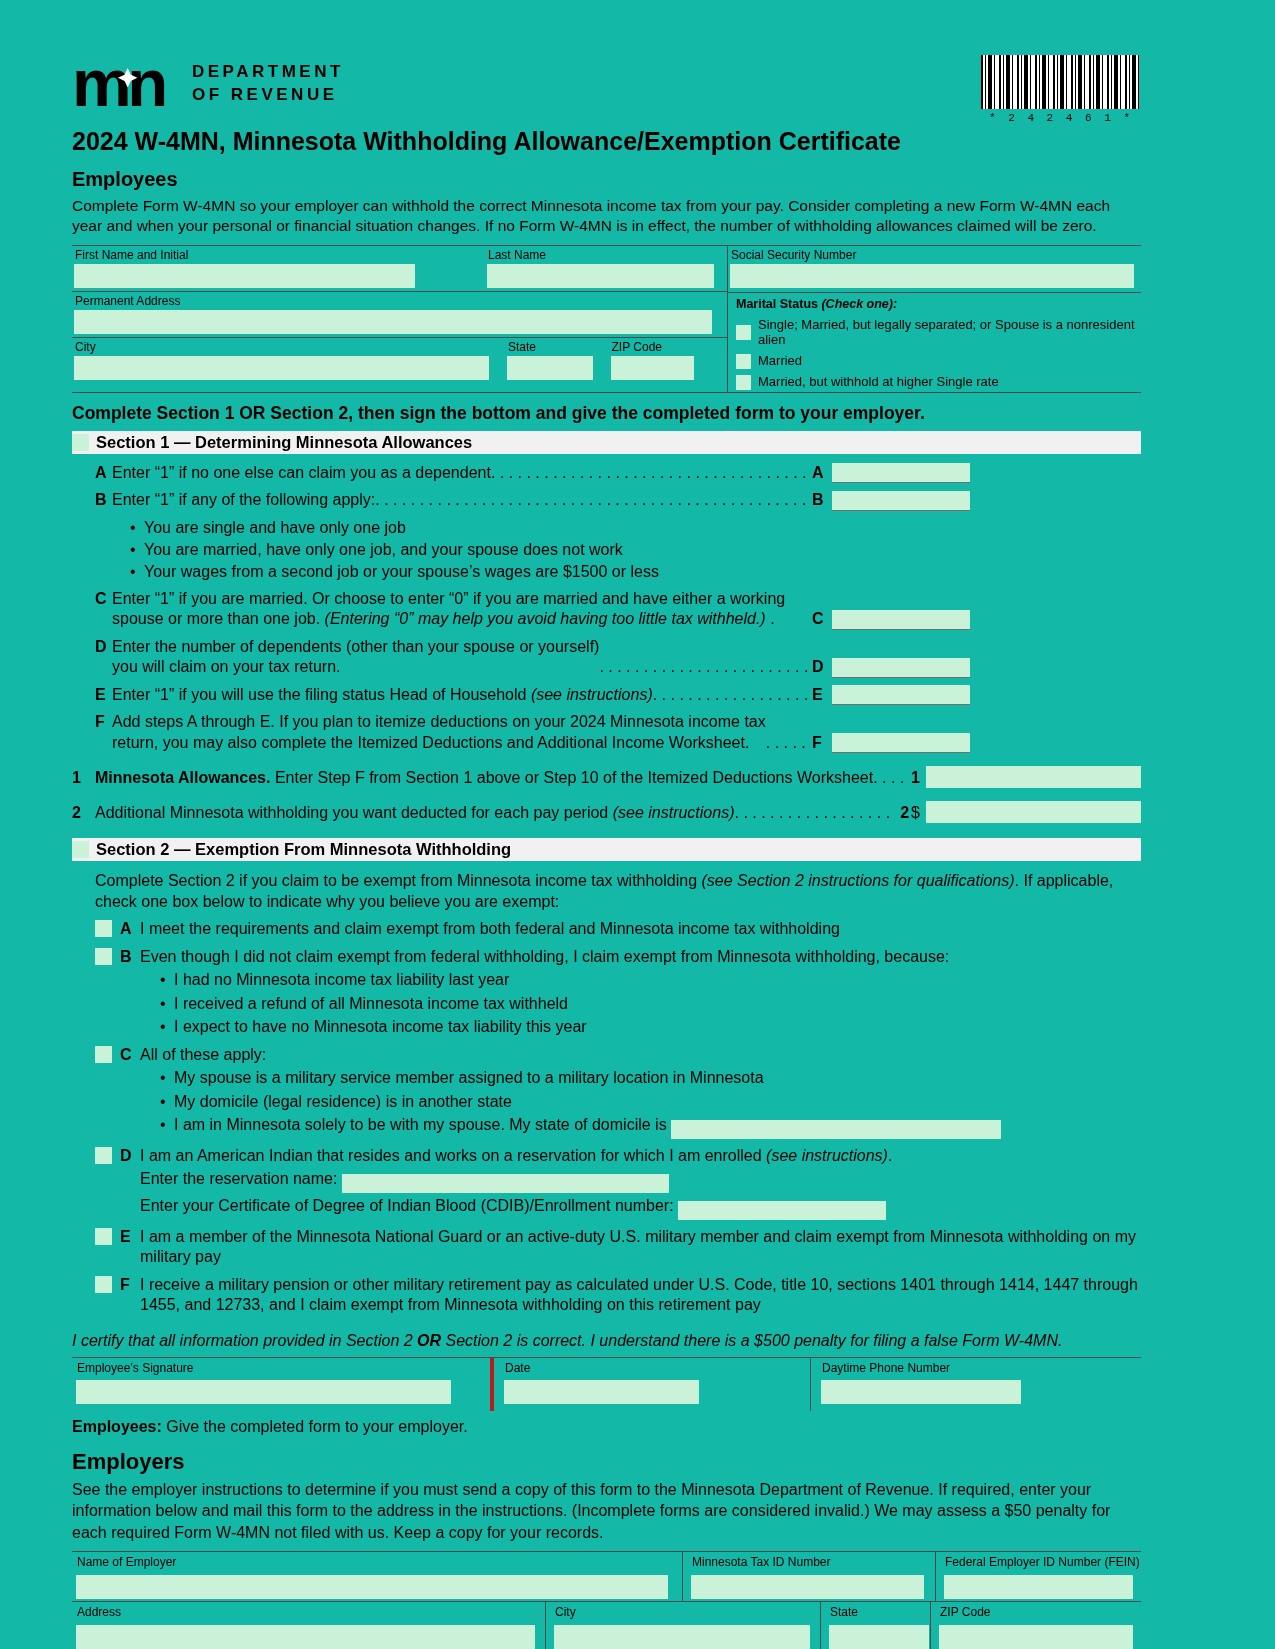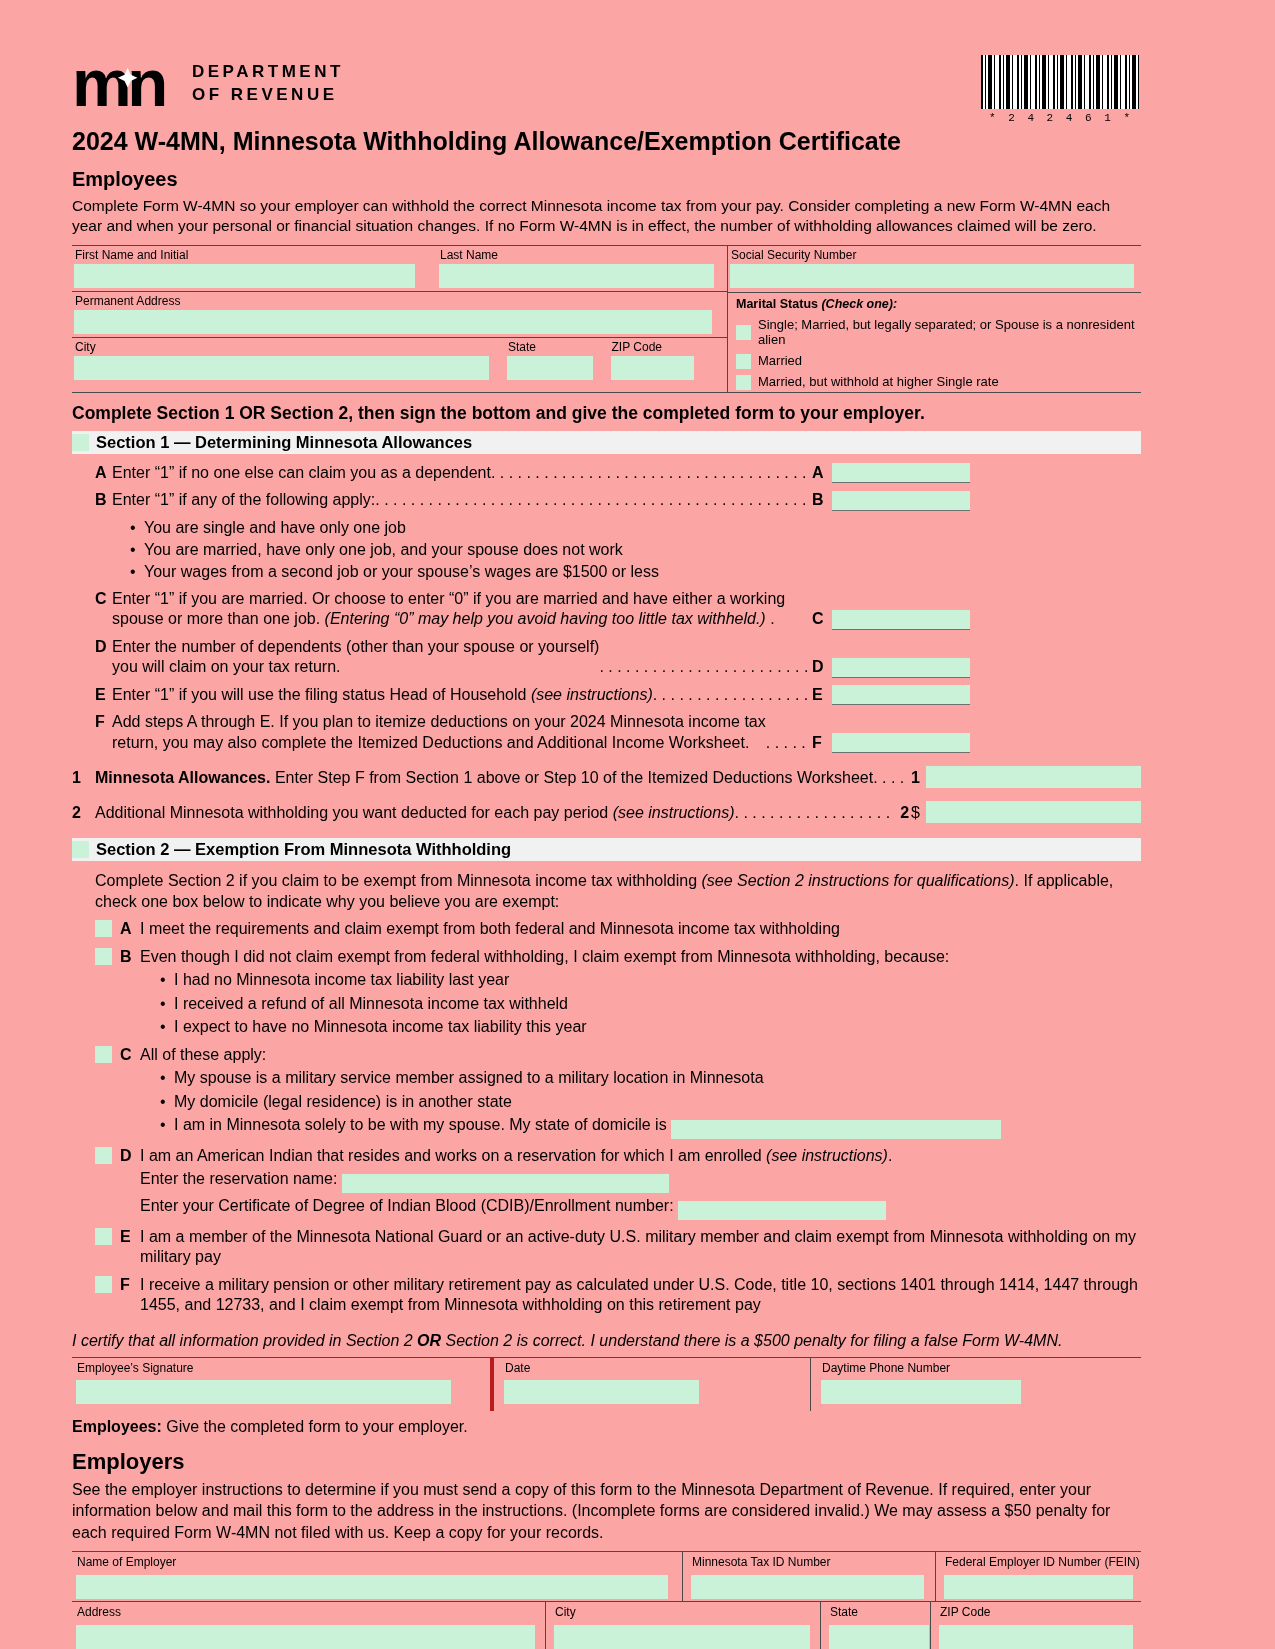--- a/index.html
+++ b/index.html
@@ -1,18 +1,18 @@
 <!DOCTYPE html>
 <html lang="en" style="--input-bg: #c9f2d9; --bar-bg: #f1f1f1;"><head>
 <meta charset="utf-8">
 <style>
   * { margin:0; padding:0; box-sizing:border-box; }
   html,body { background:#ffffff; }
   body { font-family:"Liberation Sans", sans-serif; color:#000; font-size:16px; line-height:1.28; }
-  .page { width:1275px; height:1649px; padding:55px 134px 30px 72px; overflow:hidden; position:relative; background:#fca5a5; }
+  .page { width:1275px; height:1649px; padding:55px 134px 30px 72px; overflow:hidden; position:relative; background:#14b8a6; }
 
   
   .hdr { display:flex; align-items:flex-start; height:64px; margin-bottom:4px; position:relative; }
   .logo svg { display:block; }
   .dept { margin-left:14px; margin-top:6px; font-weight:bold; font-size:17px; letter-spacing:3.5px; line-height:1.35; }
   .bcwrap { position:absolute; right:0; top:0; width:160px; text-align:center; }
   .bars { height:54px; width:158px;
     background:repeating-linear-gradient(90deg,#000 0,#000 2px,#fff 2px,#fff 4px,#000 4px,#000 5px,#fff 5px,#fff 7px,#000 7px,#000 11px,#fff 11px,#fff 13px,#000 13px,#000 14px,#fff 14px,#fff 18px);
   }
   .bctext { font-family:Liberation Mono, monospace; font-size:11px; letter-spacing:3px; margin-top:2px; white-space:nowrap; }
@@ -23,21 +23,21 @@
 
   
   .pi { display:flex; border-top:1px solid #4a4a4a; border-bottom:1px solid #4a4a4a; margin-top:8px; }
   .pi-left { width:655px; }
   .pi-right { width:414px; border-left:1px solid #4a4a4a; }
   .pi-row { height:46px; border-bottom:1px solid #4a4a4a; display:flex;gap:12px; }
   .pi-row:last-child { border-bottom:none; }
   .flabel { display:block; font-size:12px; padding:2px 2px 1px 3px; white-space:nowrap; }
   .fld { display:block; background:var(--input-bg,#c9f2d9); border:0; height:24px; margin:0 2px 3px 2px; font:inherit; padding:0 4px; }
   .c-first { width:353px; } .c-first .fld { width:calc(100% - 12px); }
-  .c-last { flex:1; } .c-last .fld { width:calc(100% - 15px); }
+  .c-last { flex:1;margin-left:48px; } .c-last .fld { width:calc(100% - 15px); }
   .c-addr { width:100%; } .c-addr .fld { width:calc(100% - 17px); }
   .c-city { width:437px; } .c-city .fld { width:calc(100% - 6px); }
   .c-state { width:95px; } .c-state .fld { width:86px; }
   .c-zip { width:123px; } .c-zip .fld { width:83px; }
   .c-ssn { height:47px; border-bottom:1px solid #4a4a4a; } .c-ssn .fld { width:calc(100% - 9px); }
   .marital { padding:3px 6px 2px 8px; font-size:13px; }
   .mlabel { font-size:12.5px; font-weight:bold; margin-bottom:2px; }
   .mopt { display:flex; align-items:flex-start; margin-top:5px; line-height:1.22; }
   .mopt.ctr { align-items:center; }
   .cb-sm { flex:none; width:15px; height:15px; background:var(--input-bg,#c9f2d9); margin-right:7px; margin-top:1px; }

